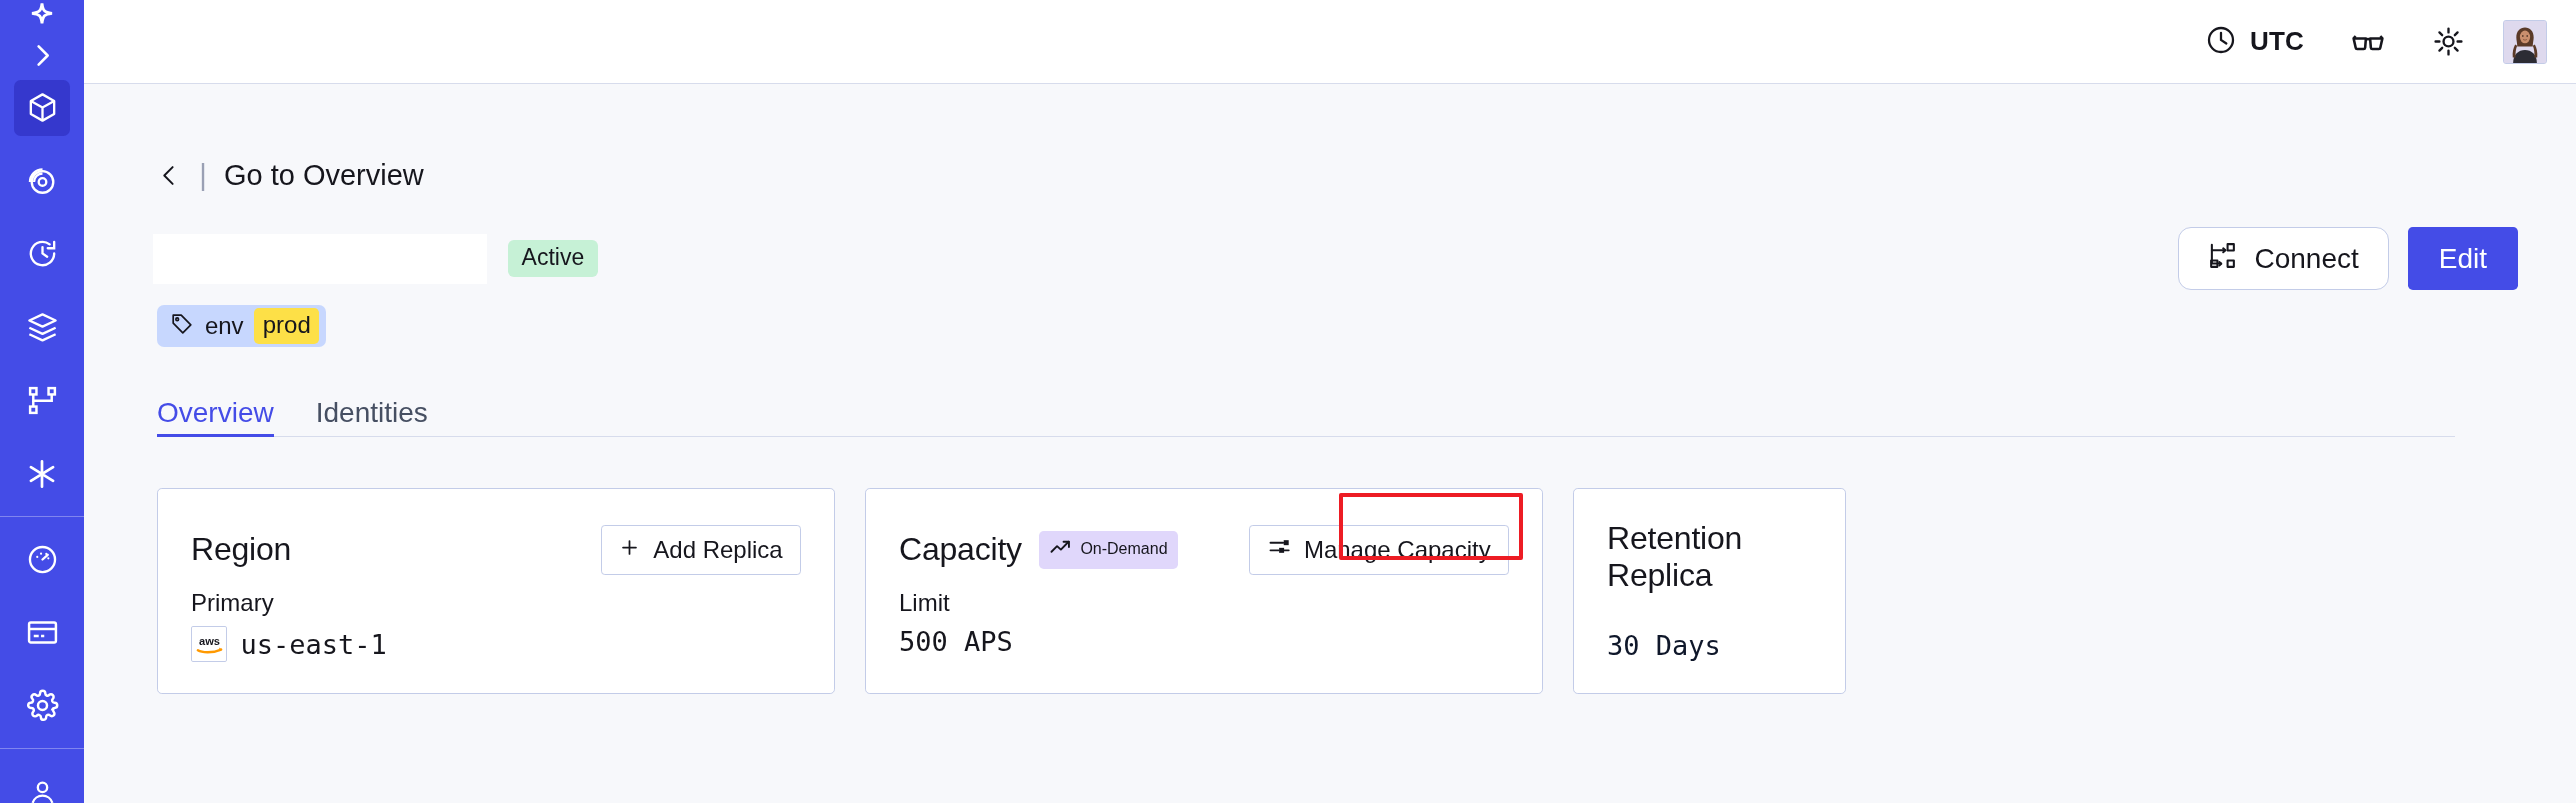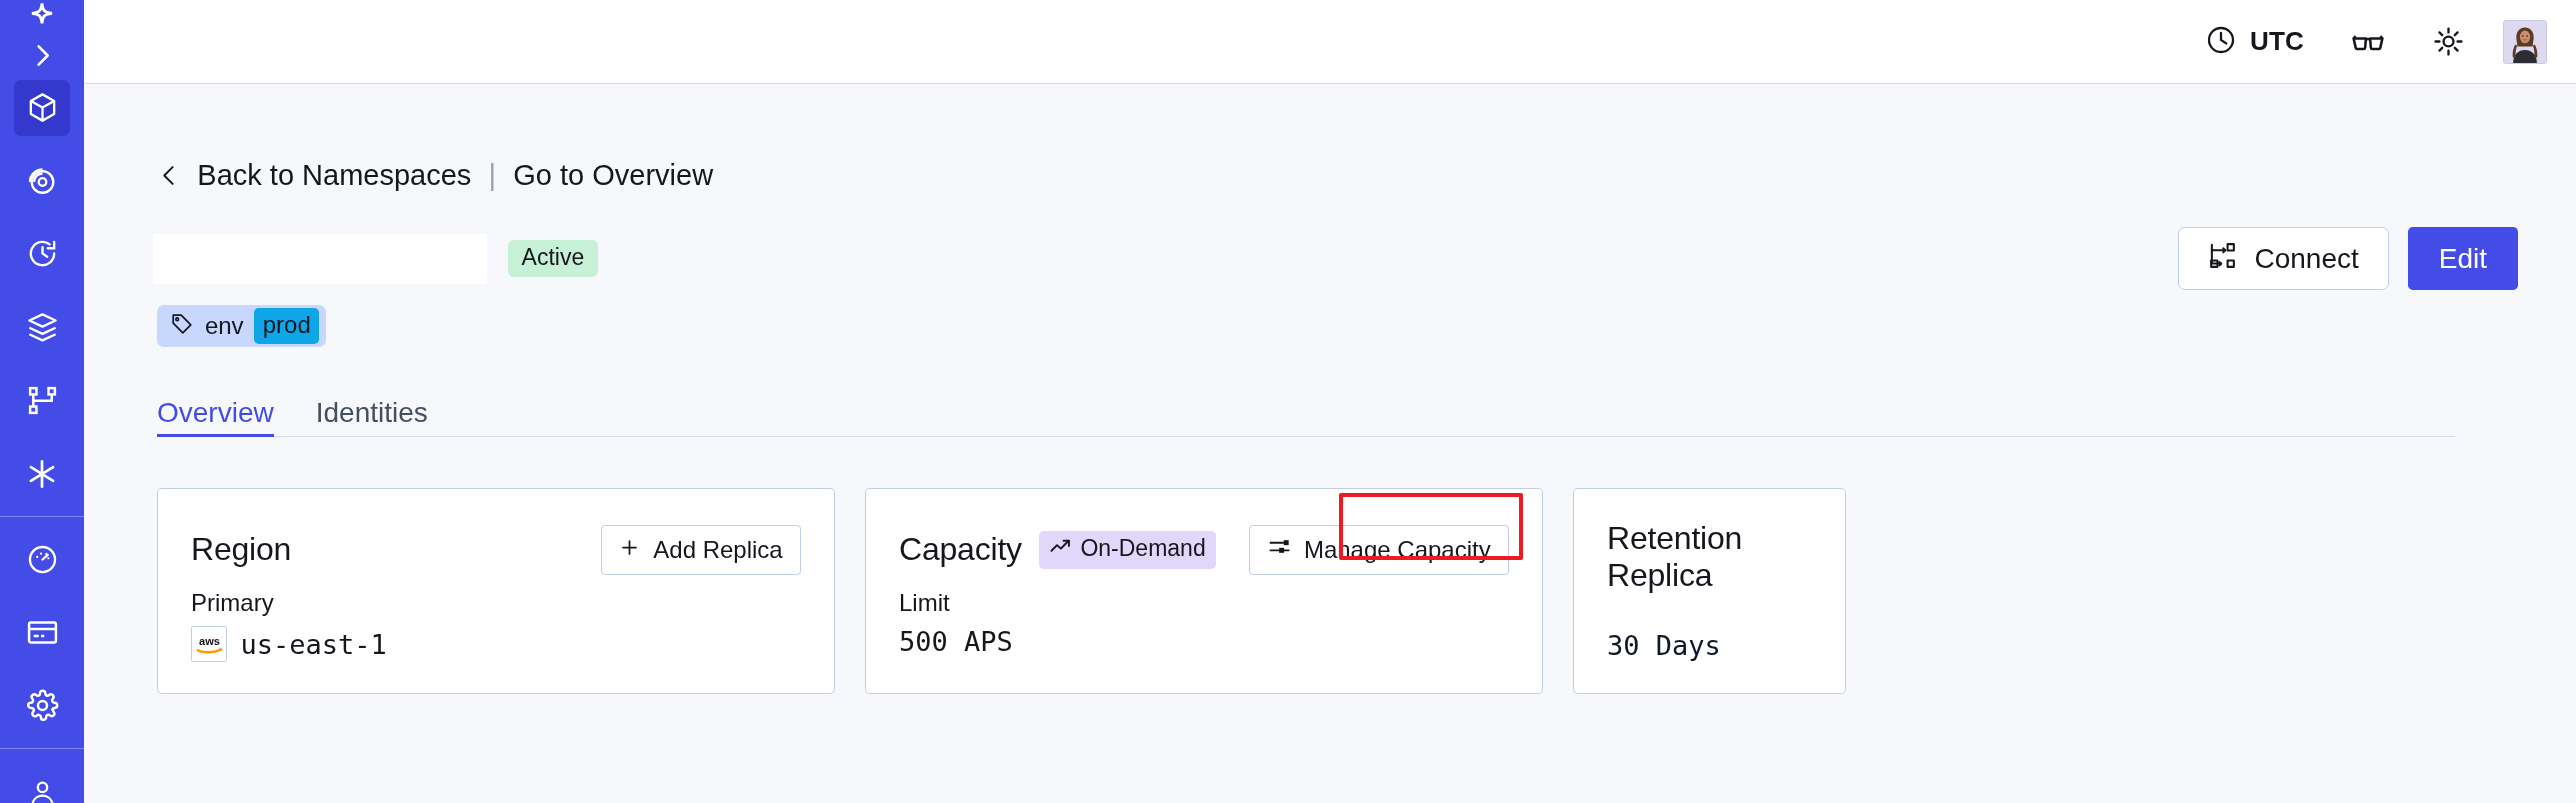--- a/index.html
+++ b/index.html
@@ -165,21 +165,21 @@
     display: flex;
     align-items: center;
     gap: 19px;
   }
   .btn-connect {
     display: flex;
     align-items: center;
     gap: 17.3px;
     background: #fff;
     border: 1px solid #c3cce8;
-    border-radius: 7px;
+    border-radius: 13px;
     padding: 13.4px 29px;
     font-size: 28px;
     color: #16161d;
     cursor: pointer;
     height: 63px;
   }
   .btn-edit {
     background: #444ce7;
     color: #fff;
     border: none;
@@ -200,21 +200,21 @@
     border-radius: 7px;
     padding: 4.8px 6.7px 4.8px 13.4px;
     gap: 10.5px;
     cursor: pointer;
     height: 42px;
   }
   .tag-key { font-size: 24px; color: #16161d; }
   .tag-val {
     font-size: 24px;
     color: #16161d;
-    background: #0ea5e9;
+    background: #fde047;
     border-radius: 4.8px;
     padding: 2.9px 8.6px 4.8px 8.6px;
   }
 
   
   #tabs {
     margin-top: 50px;
     display: flex;
     gap: 42px;
     border-bottom: 1px solid #d7dcec;
@@ -292,21 +292,21 @@
     white-space: nowrap;
     height: 50px;
   }
 
   .badge-ondemand {
     display: inline-flex;
     align-items: center;
     gap: 8.6px;
     background: #e0d7fb;
     color: #16161d;
-    font-size: 23px;
+    font-size: 16px;
     border-radius: 4.8px;
     padding: 4.8px 10.5px 6.7px 9.6px;
     margin-left: 17.3px;
     line-height: 1;
   }
 
   
   .hl-box {
     position: absolute;
     border: 4.8px solid #ed1c24;
@@ -492,21 +492,20 @@
     </header>
 
     <main id="content">
 
       <div id="breadcrumb">
         <span class="chev">
           <svg width="25" height="31" viewBox="0 0 24 24" fill="none" stroke="#16161d" stroke-width="1.9" stroke-linecap="round" stroke-linejoin="round">
             <polyline points="15 4 7 12 15 20"></polyline>
           </svg>
         </span>
-        <span class="bc-link">Back to Namespaces</span>
         <span class="bc-sep">|</span>
         <span class="bc-link">Go to Overview</span>
       </div>
 
       <div id="title-row">
         <div id="title-redacted"></div>
         <span class="badge-active">Active</span>
 
         <div id="title-actions">
           <button class="btn-connect">

